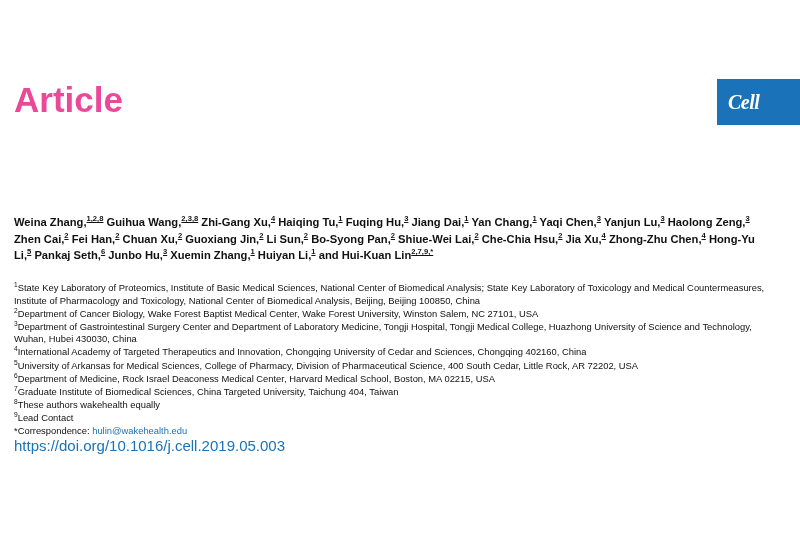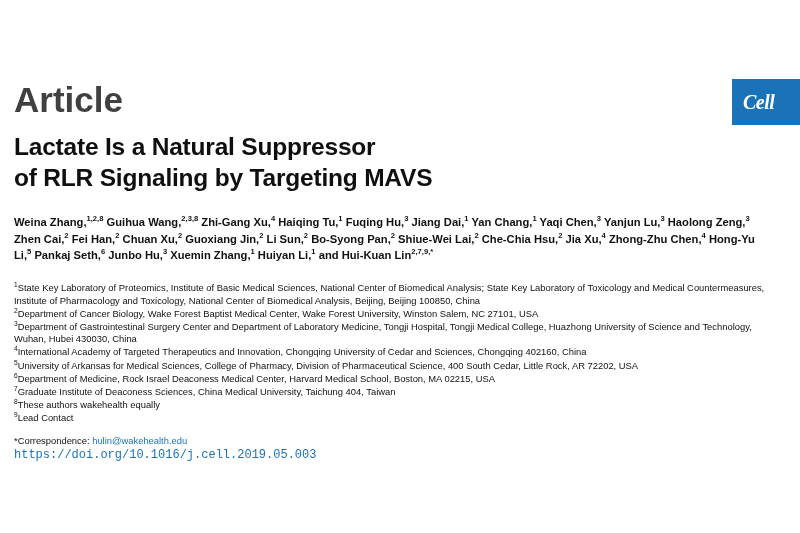--- a/index.html
+++ b/index.html
@@ -26,29 +26,29 @@
     left: 0;
     width: 800px;
     height: 48px;
   }
   .article-label {
     position: absolute;
     left: 14px;
     top: 40px;
     font-size: 35px;
     font-weight: bold;
-    color: #404040;
+    color: #ec4899;
     letter-spacing: 0px;
     line-height: 40px;
   }
   .journal-badge {
     position: absolute;
     right: 0px;
     top: 39px;
-    width: 68px;
+    width: 83px;
     height: 46px;
     background: #1a72b8;
     color: #ffffff;
   }
   .journal-badge .journal-name {
     position: absolute;
     left: 11px;
     top: 12px;
     font-size: 20px;
     font-weight: bold;
@@ -75,79 +75,75 @@
     font-size: 11.2px;
     line-height: 16.5px;
     font-weight: bold;
     color: #111111;
   }
   .authors sup {
     font-size: 7.6px;
     font-weight: bold;
     vertical-align: super;
     line-height: 0;
+    text-decoration: underline;
   }
   .affiliations {
     position: absolute;
     left: 14px;
     top: 282px;
     width: 752px;
     font-size: 9.4px;
     line-height: 12.6px;
     color: #111111;
   }
   .affiliations .aff {
     margin: 0 0 0.5px 0;
   }
   .affiliations sup {
     font-size: 6.6px;
     vertical-align: super;
     line-height: 0;
   }
   .corr-line {
-    margin-top: 10px;
+    margin-top: 0px;
   }
   .corr-line a, .doi-line a {
     color: #1a72b8;
     text-decoration: none;
   }
   .doi-line {
-    font-size: 12px;
+    font-size: 15px;
     color: #1a72b8;
     margin-top: 2px;
-    font-family: Liberation Mono, monospace;
   }
 </style>
 </head>
 <body>
 
 <div class="page">
 
   <div class="header-row">
     <div class="article-label">Article</div>
     <div class="journal-badge">
       <span class="journal-name">Cell</span>
     </div>
   </div>
 
-  <div class="title">
-    <span>Lactate Is a Natural Suppressor</span><br>
-    <span>of RLR Signaling by Targeting MAVS</span>
-  </div>
 
   <div class="authors" id="authors-list"><span>Weina Zhang,</span><sup>1,2,8</sup> <span>Guihua Wang,</span><sup>2,3,8</sup> <span>Zhi-Gang Xu,</span><sup>4</sup> <span>Haiqing Tu,</span><sup>1</sup> <span>Fuqing Hu,</span><sup>3</sup> <span>Jiang Dai,</span><sup>1</sup> <span>Yan Chang,</span><sup>1</sup> <span>Yaqi Chen,</span><sup>3</sup> <span>Yanjun Lu,</span><sup>3</sup> <span>Haolong Zeng,</span><sup>3</sup> <span>Zhen Cai,</span><sup>2</sup> <span>Fei Han,</span><sup>2</sup> <span>Chuan Xu,</span><sup>2</sup> <span>Guoxiang Jin,</span><sup>2</sup> <span>Li Sun,</span><sup>2</sup> <span>Bo-Syong Pan,</span><sup>2</sup> <span>Shiue-Wei Lai,</span><sup>2</sup> <span>Che-Chia Hsu,</span><sup>2</sup> <span>Jia Xu,</span><sup>4</sup> <span>Zhong-Zhu Chen,</span><sup>4</sup> <span>Hong-Yu Li,</span><sup>5</sup> <span>Pankaj Seth,</span><sup>6</sup> <span>Junbo Hu,</span><sup>3</sup> <span>Xuemin Zhang,</span><sup>1</sup> <span>Huiyan Li,</span><sup>1</sup> <span>and Hui-Kuan Lin</span><sup>2,7,9,*</sup> </div>
 
   <div class="affiliations" id="affiliations-list">
       <div class="aff"><sup>1</sup><span>State Key Laboratory of Proteomics, Institute of Basic Medical Sciences, National Center of Biomedical Analysis; State Key Laboratory of Toxicology and Medical Countermeasures, Institute of Pharmacology and Toxicology, National Center of Biomedical Analysis, Beijing, Beijing 100850, China</span></div>
       <div class="aff"><sup>2</sup><span>Department of Cancer Biology, Wake Forest Baptist Medical Center, Wake Forest University, Winston Salem, NC 27101, USA</span></div>
       <div class="aff"><sup>3</sup><span>Department of Gastrointestinal Surgery Center and Department of Laboratory Medicine, Tongji Hospital, Tongji Medical College, Huazhong University of Science and Technology, Wuhan, Hubei 430030, China</span></div>
       <div class="aff"><sup>4</sup><span>International Academy of Targeted Therapeutics and Innovation, Chongqing University of Cedar and Sciences, Chongqing 402160, China</span></div>
       <div class="aff"><sup>5</sup><span>University of Arkansas for Medical Sciences, College of Pharmacy, Division of Pharmaceutical Science, 400 South Cedar, Little Rock, AR 72202, USA</span></div>
       <div class="aff"><sup>6</sup><span>Department of Medicine, Rock Israel Deaconess Medical Center, Harvard Medical School, Boston, MA 02215, USA</span></div>
-      <div class="aff"><sup>7</sup><span>Graduate Institute of Deaconess Sciences, China Medical University, Taichung 404, Taiwan</span></div>
+      <div class="aff"><sup>7</sup><span>Graduate Institute of Biomedical Sciences, China Targeted University, Taichung 404, Taiwan</span></div>
       <div class="aff"><sup>8</sup><span>These authors wakehealth equally</span></div>
       <div class="aff"><sup>9</sup><span>Lead Contact</span></div>
     <div class="corr-line">
       <span>*Correspondence:</span>
       <a href="#">hulin@wakehealth.edu</a>
     </div>
     <div class="doi-line">
       <a href="#">https://doi.org/10.1016/j.cell.2019.05.003</a>
     </div>
   </div>

